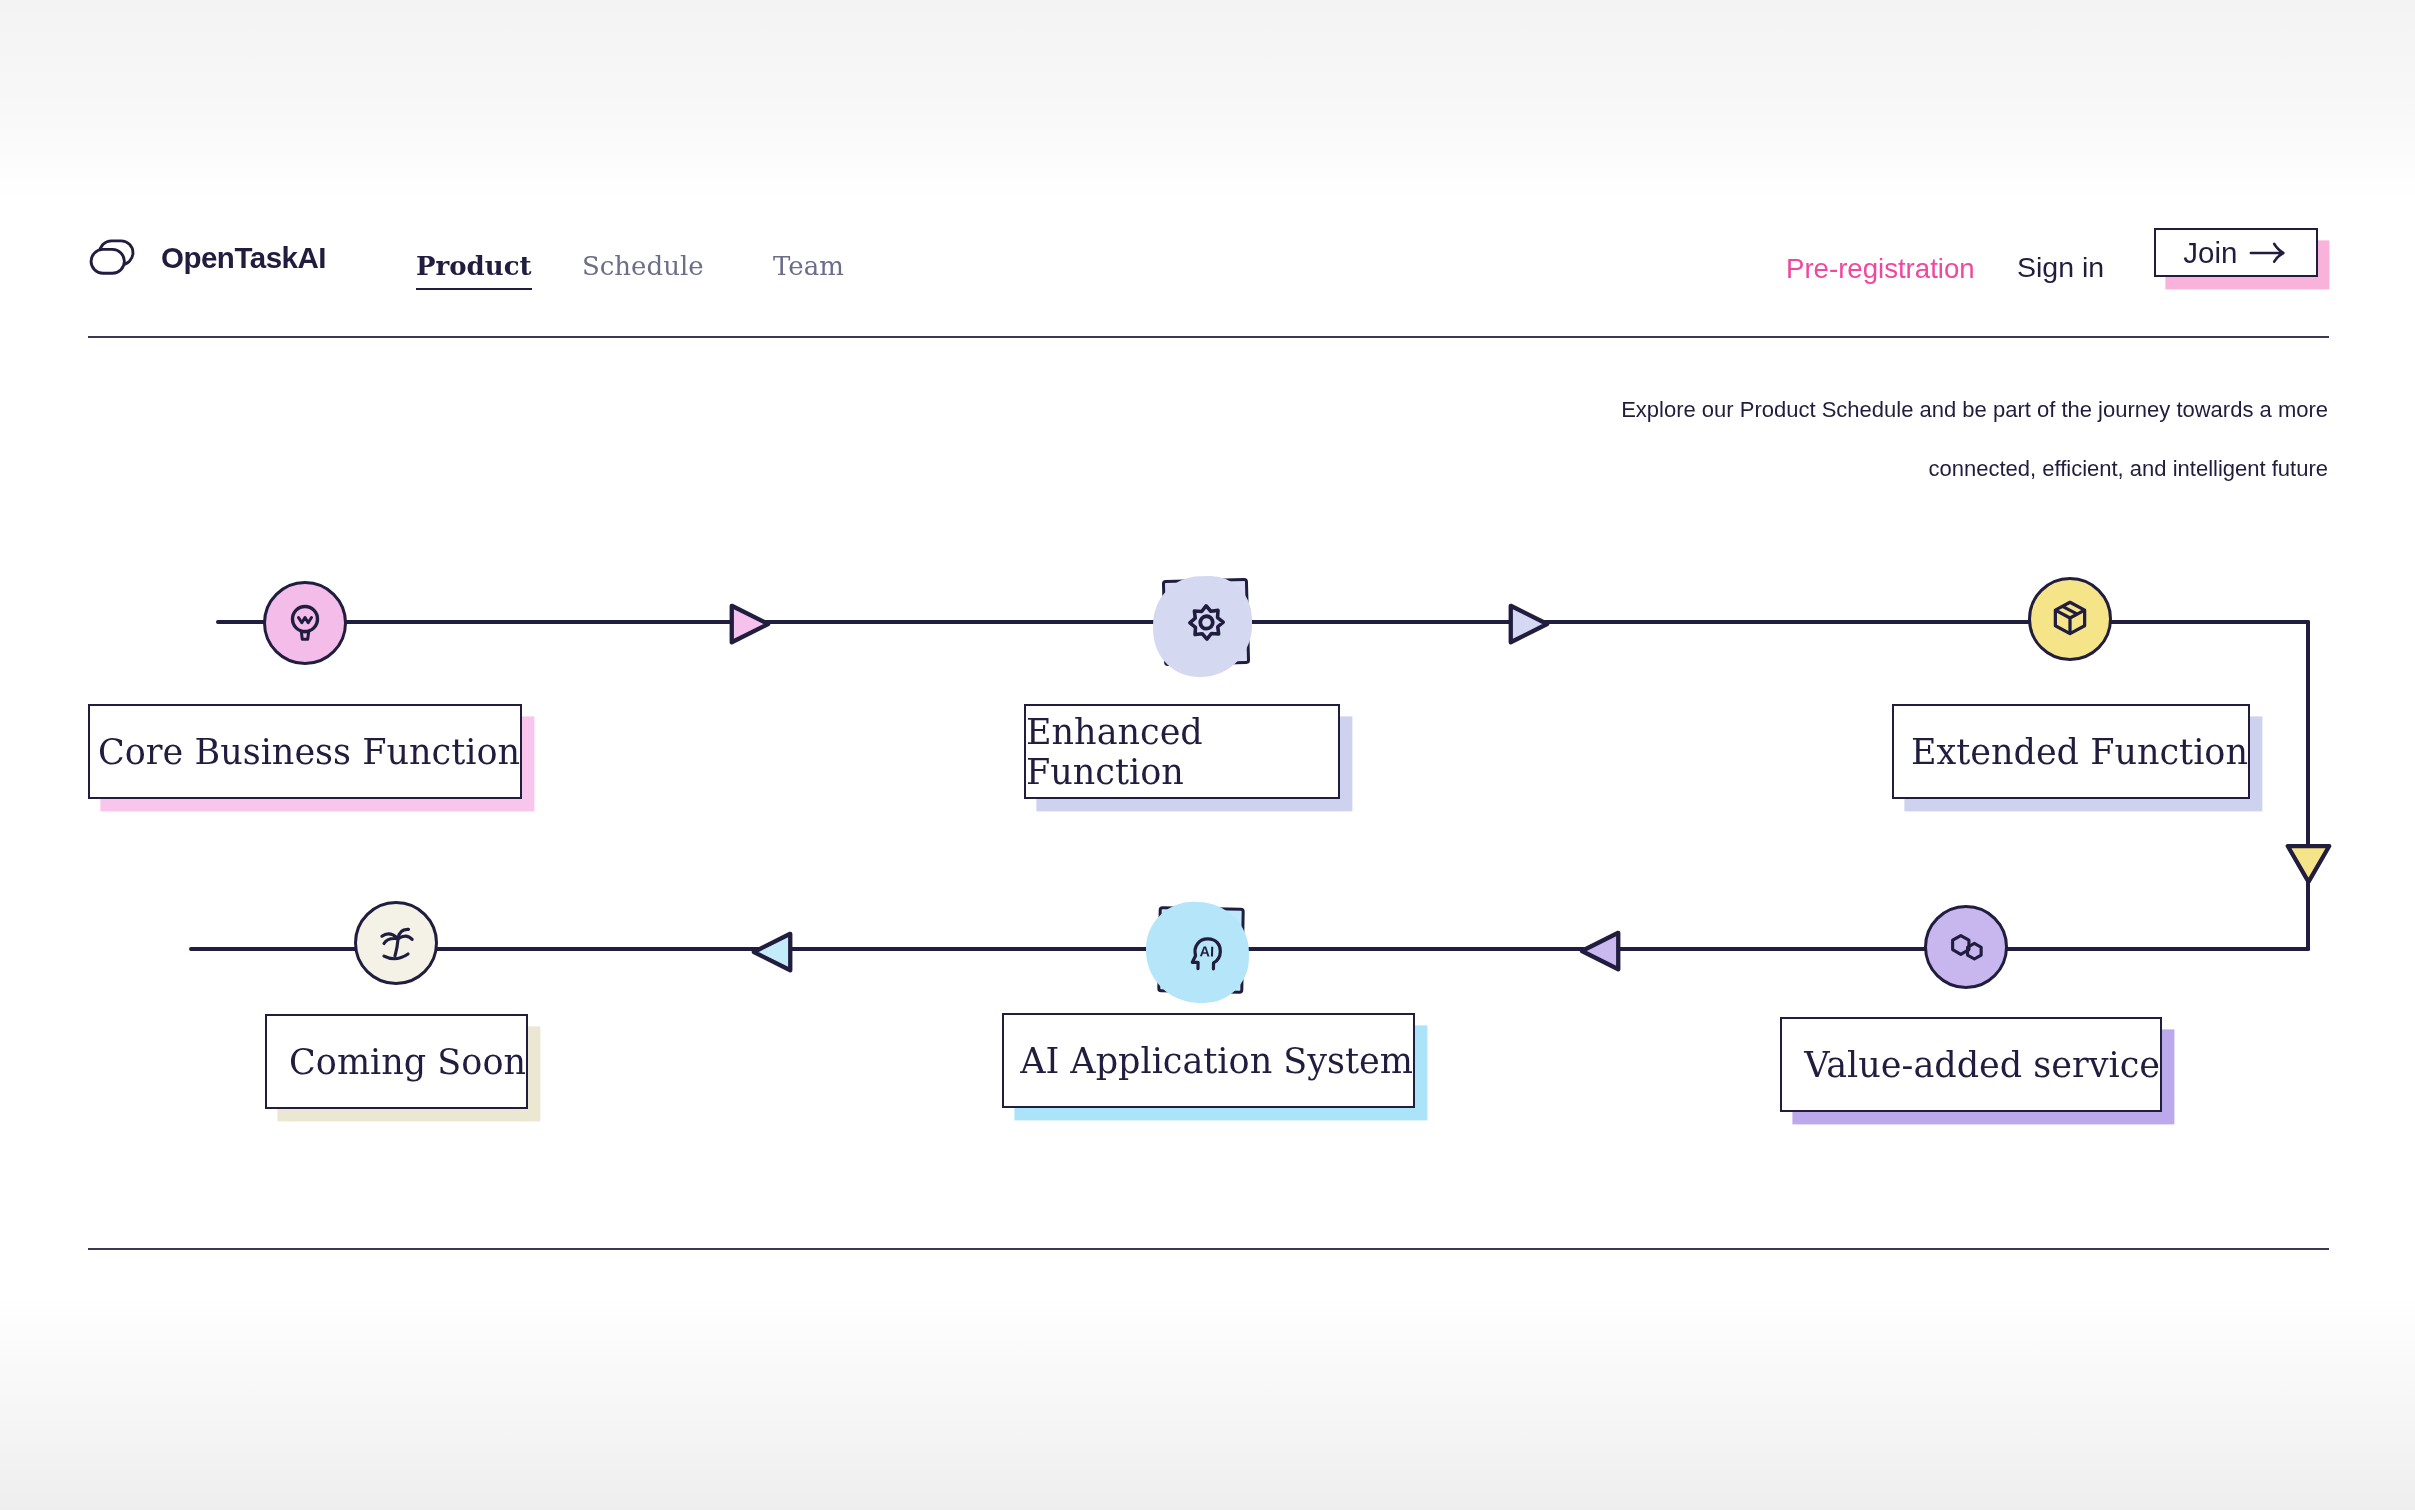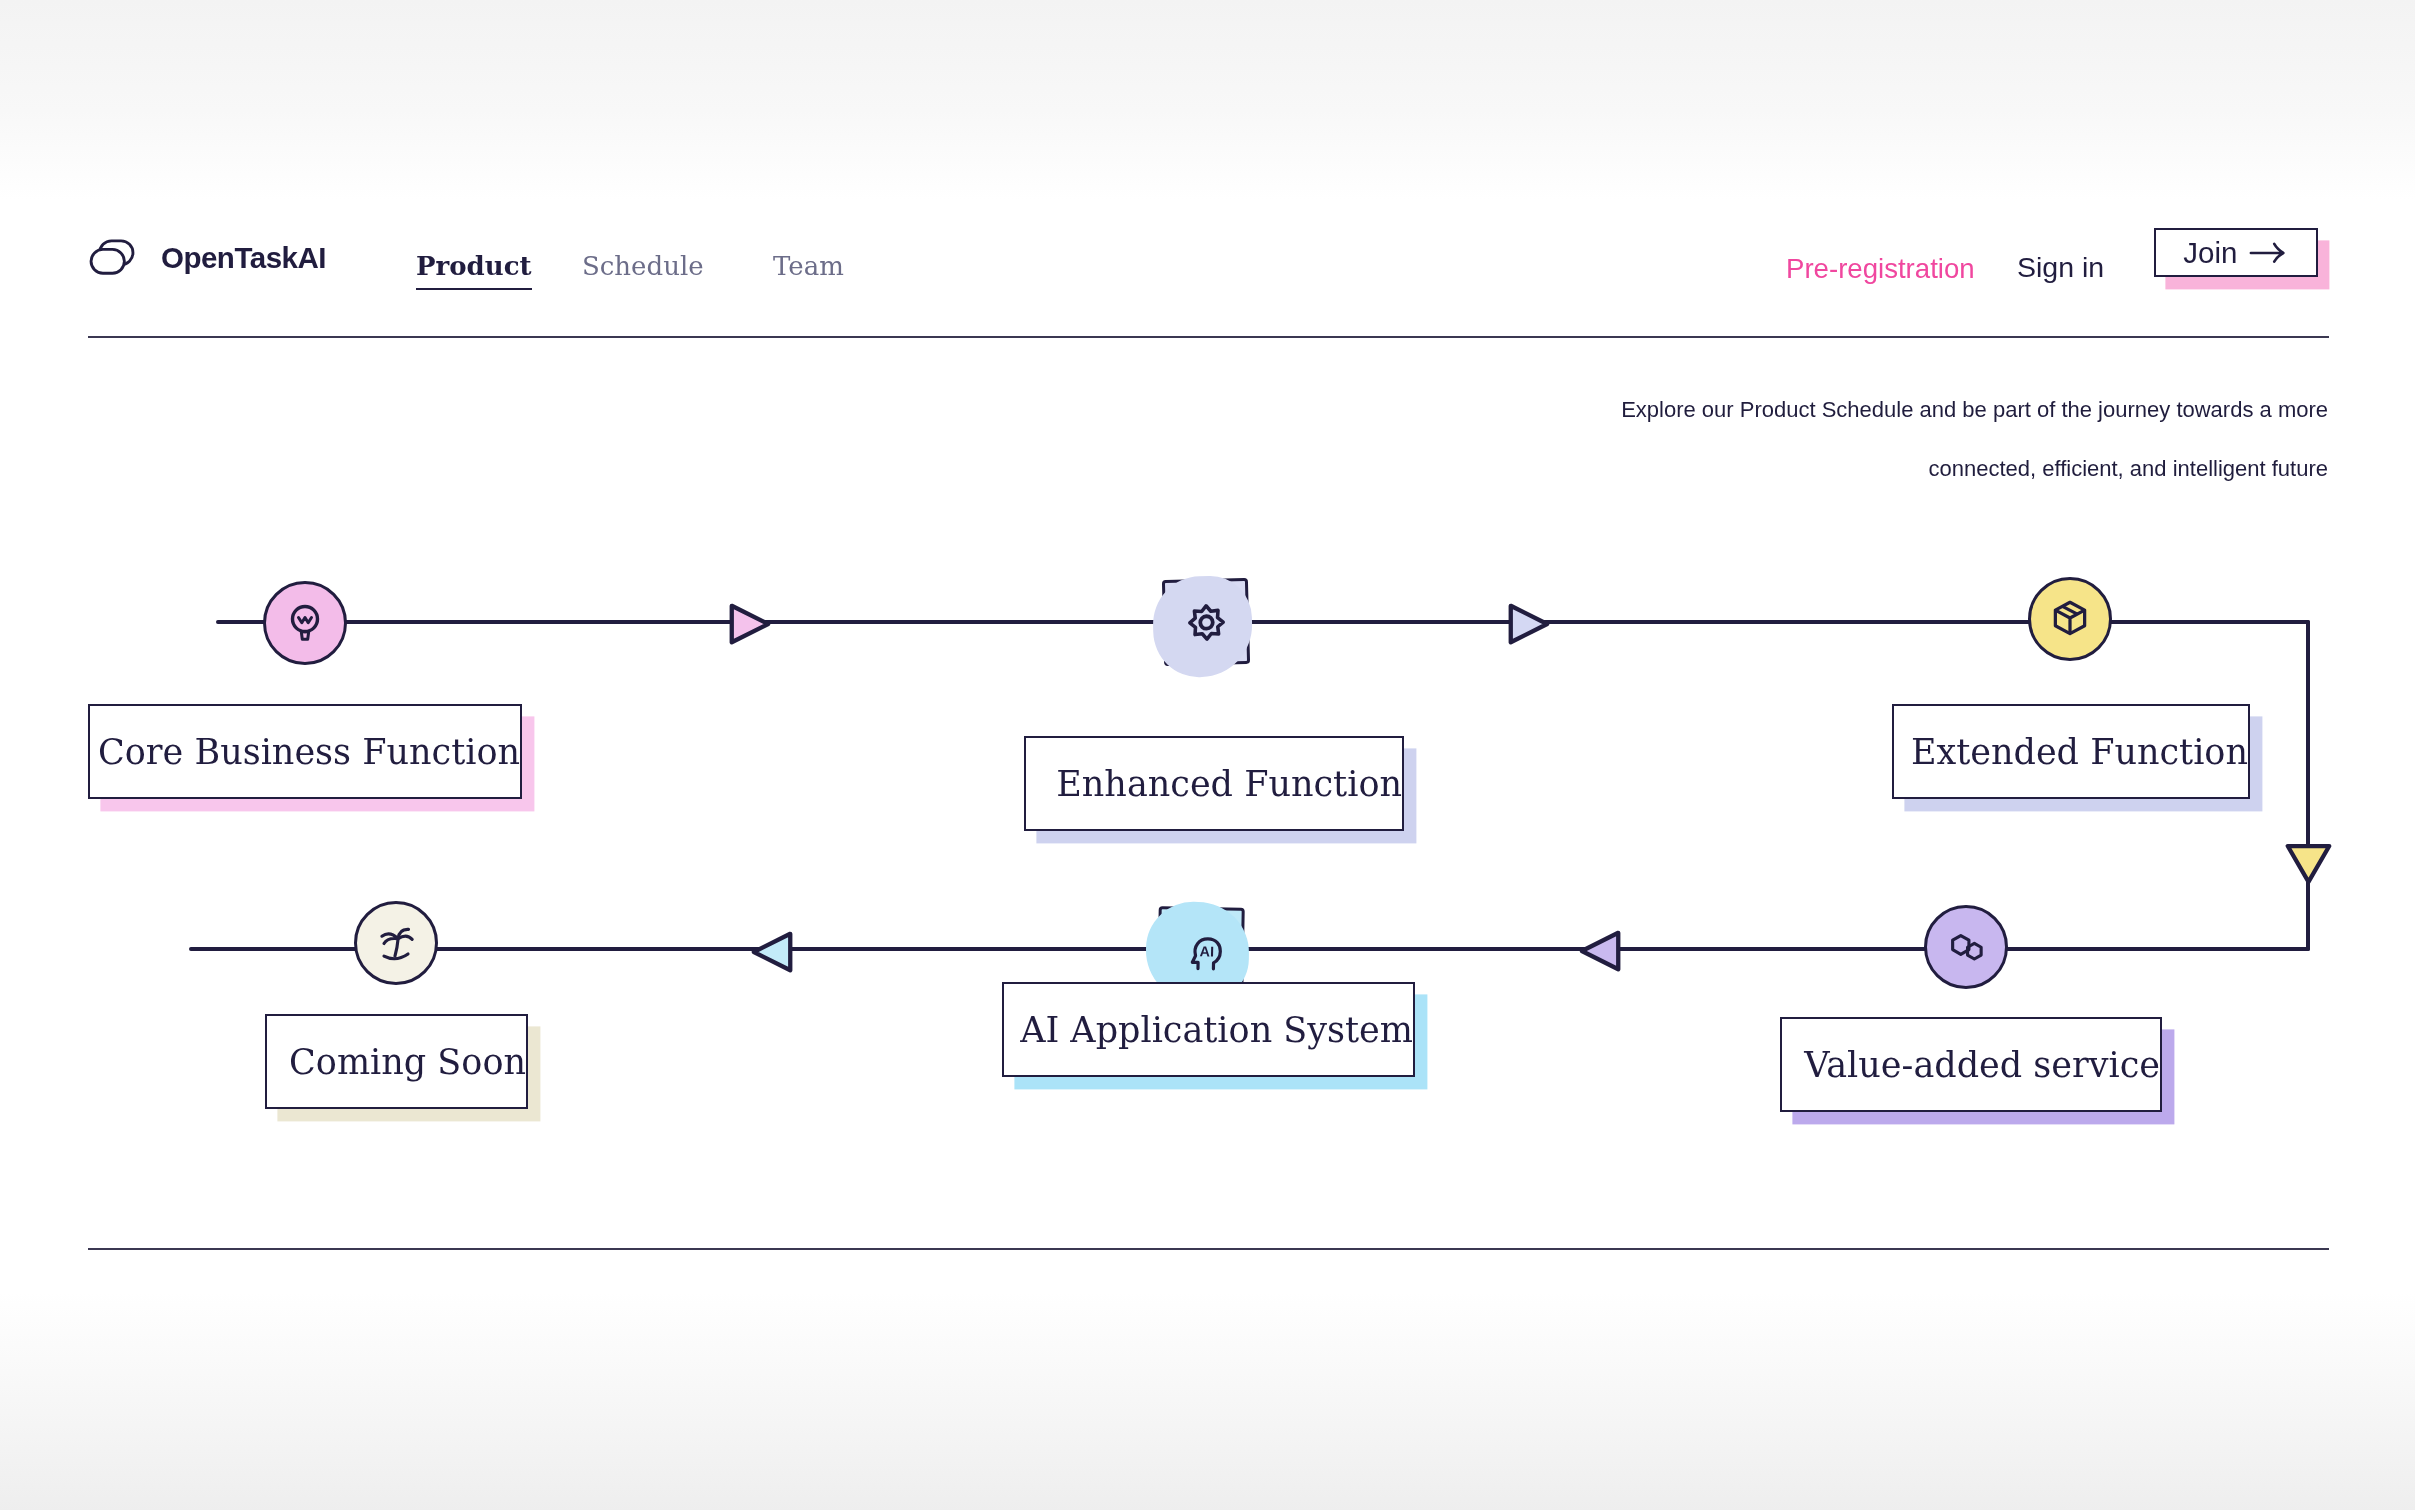--- a/index.html
+++ b/index.html
@@ -57,24 +57,24 @@
   .arr-r1a{left:725px;top:601px;}
   .arr-r1b{left:1504px;top:601px;}
   .arr-down{left:2283px;top:839px;}
   .arr-r2a{left:749px;top:929px;}
   .arr-r2b{left:1577px;top:928px;}
 
   .tlabel{position:absolute;height:95px;background:#ffffff;border:2.9px solid #211d3f;box-sizing:border-box;
         display:flex;align-items:center;justify-content:flex-end;
         font-family:"DejaVu Serif","Liberation Serif",serif;font-size:35px;color:#211d3f;}
   .lbl-core{left:88px;top:704px;width:434px;box-shadow:12.4px 12.4px 0 #f8c6ec;}
-  .lbl-enh{left:1024px;top:704px;width:380px;box-shadow:12.4px 12.4px 0 #ced2ef;margin-top:32px;}
+  .lbl-enh{left:1024px;top:704px;width:316px;box-shadow:12.4px 12.4px 0 #ced2ef;}
   .lbl-ext{left:1892px;top:704px;width:358px;box-shadow:12.4px 12.4px 0 #ced2ef;}
   .lbl-soon{left:265px;top:1014px;width:263px;box-shadow:12.4px 12.4px 0 #ebe7d2;padding-left:20px;}
-  .lbl-ai{left:1002px;top:982px;width:413px;box-shadow:12.4px 12.4px 0 #abe3f8;}
+  .lbl-ai{left:1002px;top:1013px;width:413px;box-shadow:12.4px 12.4px 0 #abe3f8;}
   .lbl-val{left:1780px;top:1017px;width:382px;box-shadow:12.4px 12.4px 0 #bca9ec;}
 
   .bottom-divider{position:absolute;left:88px;top:1248px;width:2241px;height:1.9px;background:#3b3852;}
 
   svg{display:block;}
 </style>
 </head>
 <body>
 
 <div class="page">

